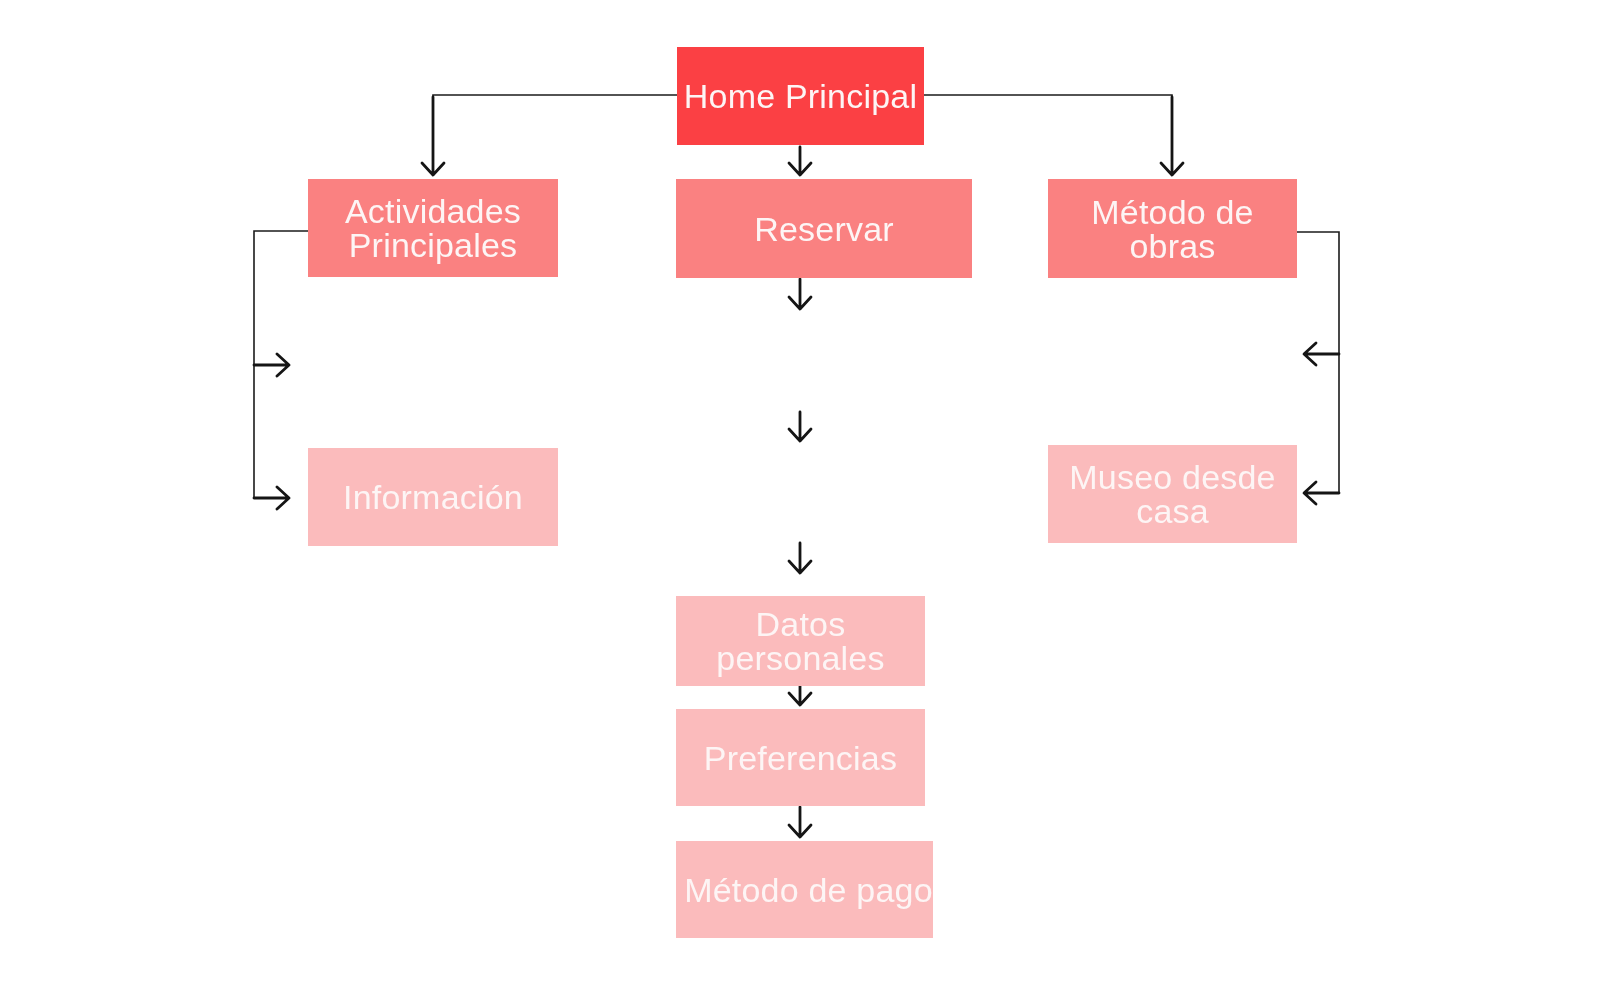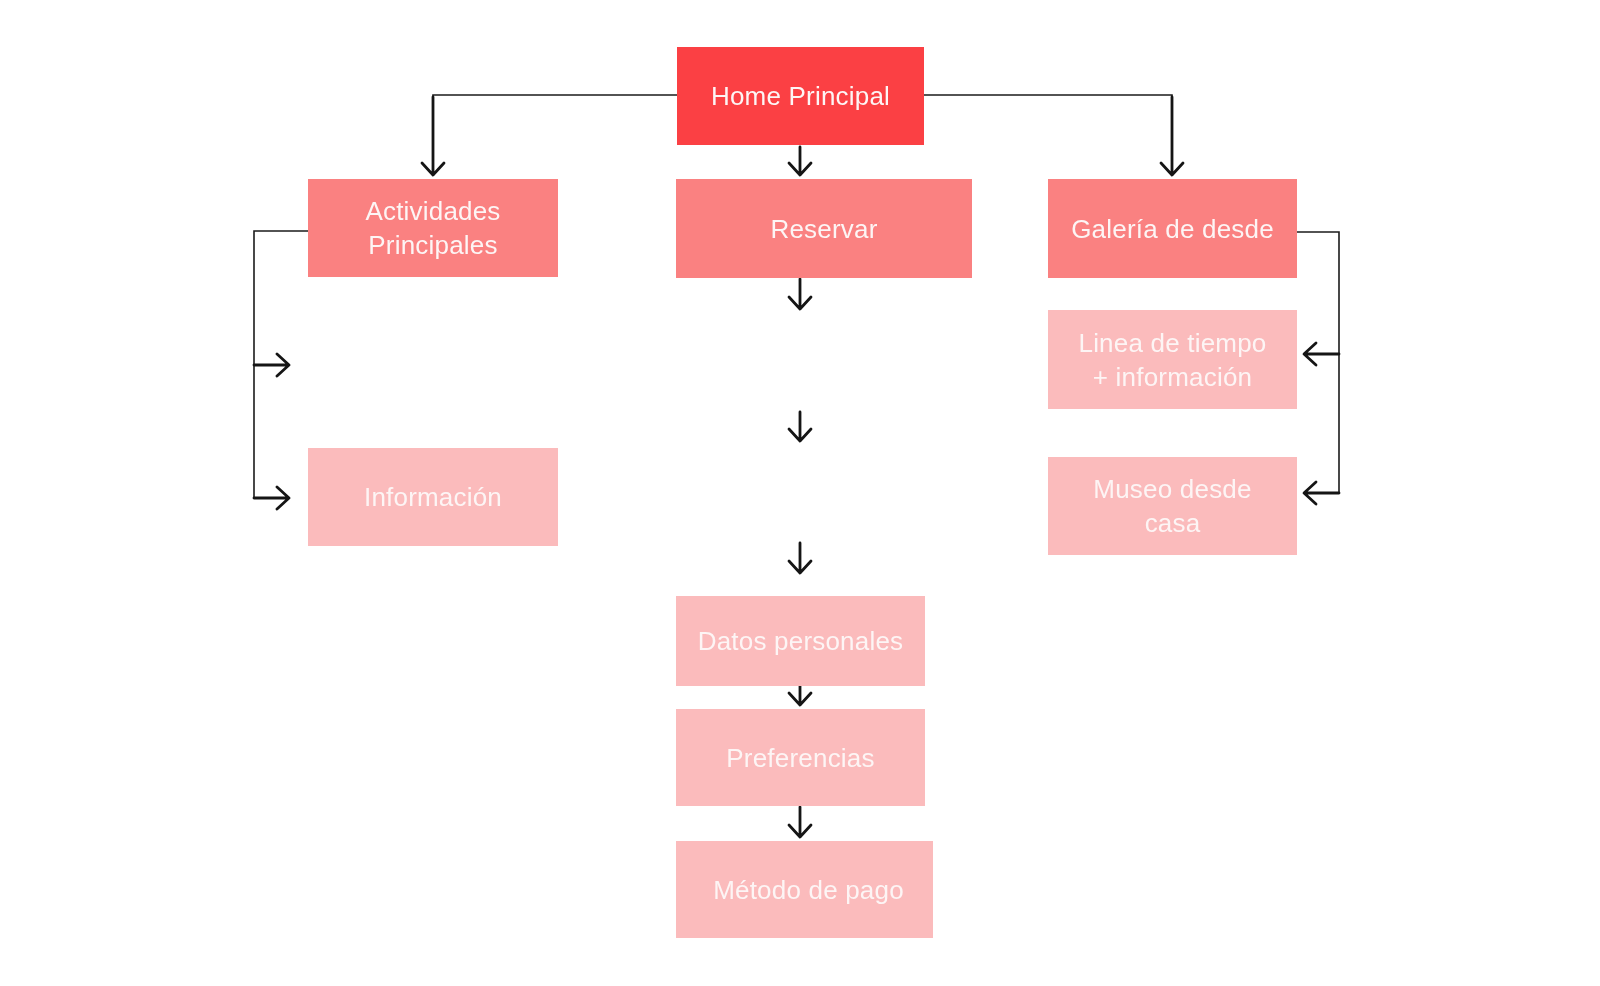--- a/index.html
+++ b/index.html
@@ -35,21 +35,21 @@
     stroke-linecap: round;
     stroke-linejoin: round;
   }
   .node {
     position: absolute;
     display: flex;
     align-items: center;
     justify-content: center;
     text-align: center;
     color: #FDF5F5;
-    font-size: 26px;
+    font-size: 34px;
     line-height: 34px;
     white-space: pre-line;
     letter-spacing: 0.2px;
   }
   .node-root   { background: #FB4044; }
   .node-branch { background: #FA8181; }
   .node-leaf   { background: #FBBBBC; }
 </style>
 </head>
 <body>
@@ -85,39 +85,35 @@
   </div>
 
   <div class="node node-branch" style="left:308px; top:179px; width:250px; height:98px;">
     <span>Actividades
 Principales</span>
   </div>
   <div class="node node-branch" style="left:676px; top:179px; width:296px; height:99px;">
     <span>Reservar</span>
   </div>
   <div class="node node-branch" style="left:1048px; top:179px; width:249px; height:99px;">
-    <span>Galería de desde</span>
+    <span>Método de obras</span>
   </div>
 
   <div class="node node-leaf" style="left:308px; top:448px; width:250px; height:98px;">
     <span>Información</span>
   </div>
 
   <div class="node node-leaf" style="left:676px; top:596px; width:249px; height:90px;">
     <span>Datos personales</span>
   </div>
   <div class="node node-leaf" style="left:676px; top:709px; width:249px; height:97px;">
     <span>Preferencias</span>
   </div>
   <div class="node node-leaf" style="left:676px; top:841px; width:249px; height:97px;padding-left:8px;">
     <span>Método de pago</span>
   </div>
 
-  <div class="node node-leaf" style="left:1048px; top:310px; width:249px; height:99px;">
-    <span>Linea de tiempo
-+ información</span>
-  </div>
-  <div class="node node-leaf" style="left:1048px; top:445px; width:249px; height:98px;margin-top:12px;">
+  <div class="node node-leaf" style="left:1048px; top:445px; width:249px; height:98px;">
     <span>Museo desde
 casa</span>
   </div>
 
 </div>
 
 </body></html>

